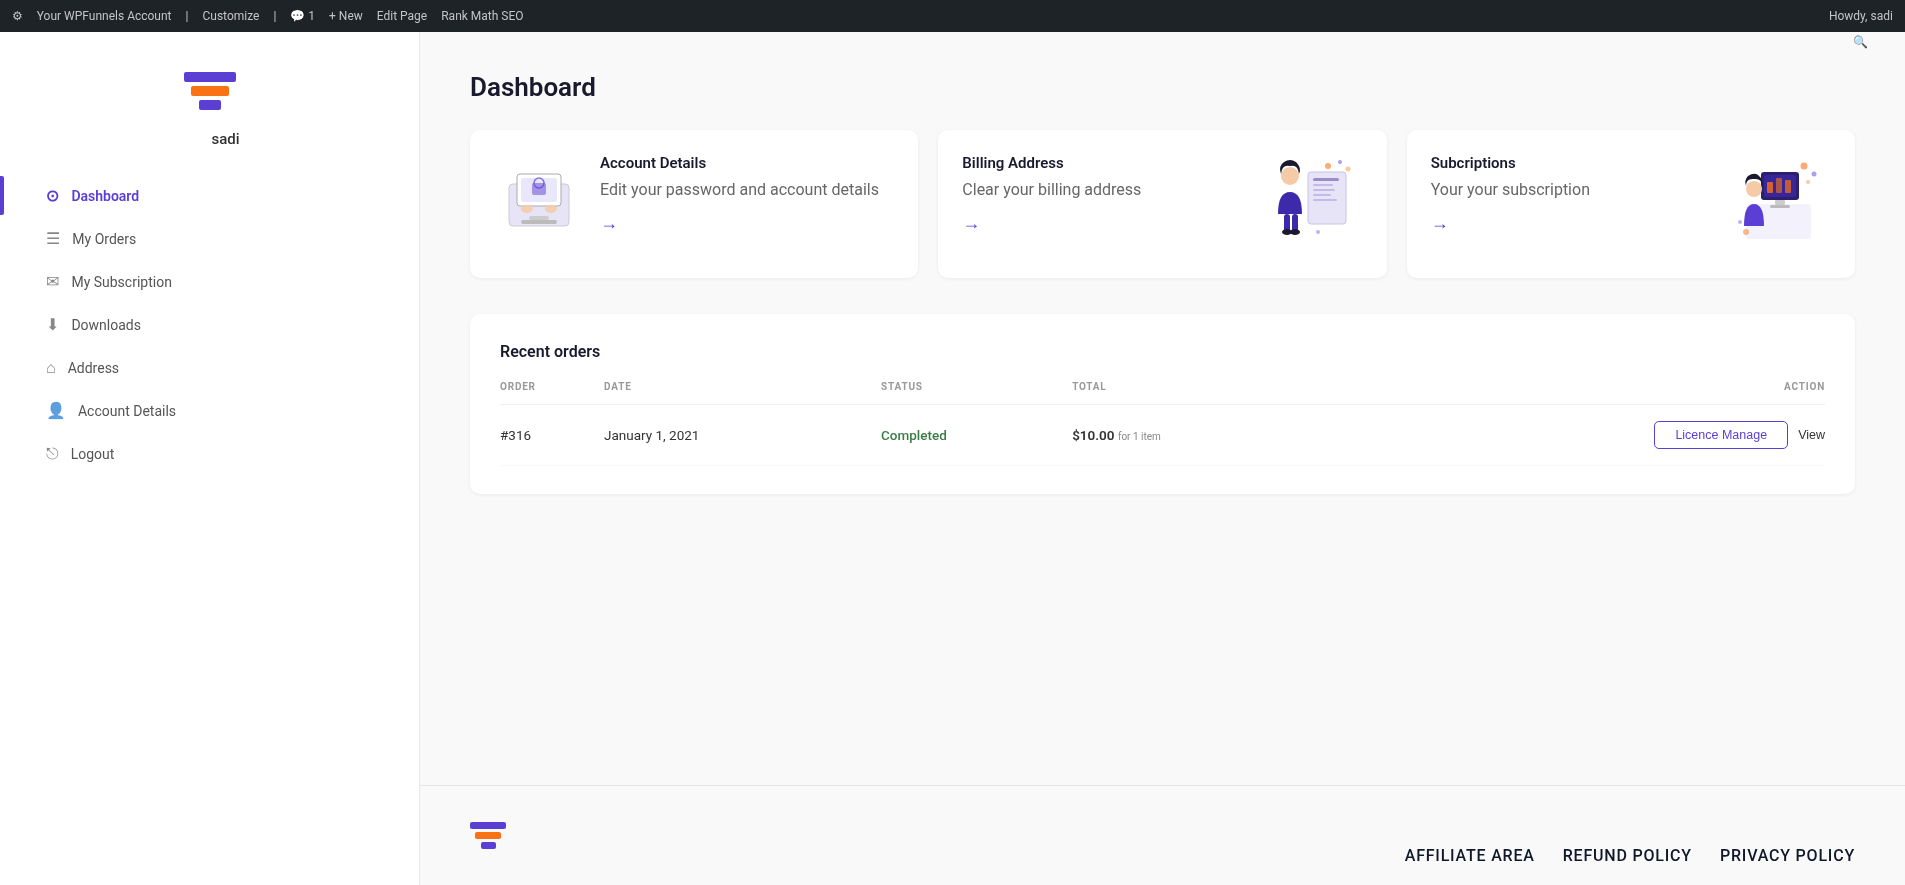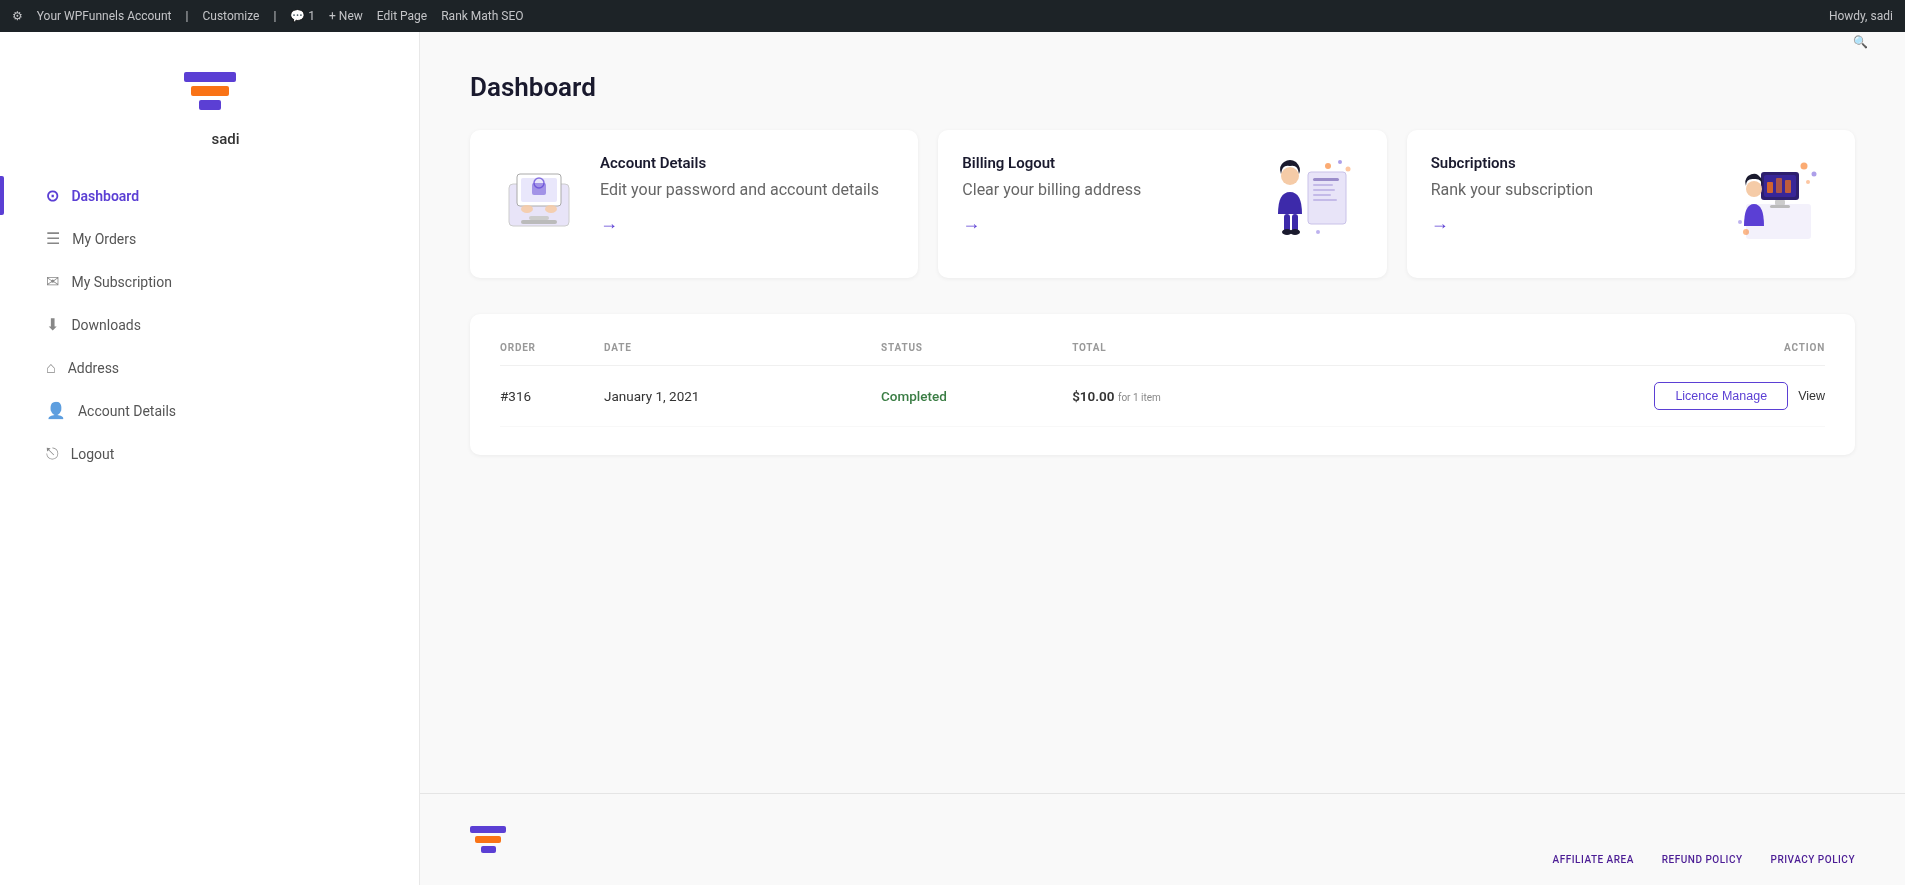--- a/index.html
+++ b/index.html
@@ -211,22 +211,22 @@
       align-items: center;
       justify-content: space-between;
     }
     .footer-logo { display: flex; flex-direction: column; align-items: center; gap: 3px; }
     .footer-bar { border-radius: 2px; }
     .footer-bar-1 { width: 36px; height: 7px; background: #5b3fd4; }
     .footer-bar-2 { width: 26px; height: 7px; background: #f97316; }
     .footer-bar-3 { width: 15px; height: 7px; background: #5b3fd4; }
     .footer-links { display: flex; gap: 28px; }
     .footer-link {
-      font-size: 10px;
-      color: #4c1d95;
+      font-size: 16px;
+      color: #0f172a;
       font-weight: 500;
       text-transform: uppercase;
       letter-spacing: 0.05em;
       cursor: pointer;
       text-decoration: none;
       margin-top: 40px;
     }
   </style>
 </head>
 <body>
@@ -319,21 +319,21 @@
           </div>
           <div class="card-text">
             <div class="card-title">Account Details</div>
             <div class="card-desc">Edit your password and account details</div>
             <a class="card-arrow">→</a>
           </div>
         </div>
 
         <div class="card">
           <div class="card-text">
-            <div class="card-title">Billing Logout</div>
+            <div class="card-title">Billing Address</div>
             <div class="card-desc">Clear your billing address</div>
             <a class="card-arrow">→</a>
           </div>
           <div style="width:100px;flex-shrink:0;display:flex;align-items:center;justify-content:center;">
             <svg width="90" height="100" viewBox="0 0 90 100">
 
               <rect x="40" y="18" width="38" height="52" rx="3" fill="#e8e4f8" stroke="#c9c2e8" stroke-width="1"></rect>
               <rect x="45" y="24" width="26" height="3" rx="1.5" fill="#9b8dca"></rect>
               <rect x="45" y="30" width="20" height="2" rx="1" fill="#c4bae8"></rect>
               <rect x="45" y="35" width="22" height="2" rx="1" fill="#c4bae8"></rect>
@@ -355,21 +355,21 @@
               <circle cx="72" cy="8" r="2" fill="#5b3fd4" opacity="0.5"></circle>
               <circle cx="80" cy="15" r="2.5" fill="#f97316" opacity="0.4"></circle>
               <circle cx="50" cy="78" r="2" fill="#5b3fd4" opacity="0.4"></circle>
             </svg>
           </div>
         </div>
 
         <div class="card">
           <div class="card-text">
             <div class="card-title">Subcriptions</div>
-            <div class="card-desc">Rank your subscription</div>
+            <div class="card-desc">Your your subscription</div>
             <a class="card-arrow">→</a>
           </div>
           <div style="width:110px;flex-shrink:0;display:flex;align-items:center;justify-content:center;">
             <svg width="100" height="100" viewBox="0 0 100 100">
 
               <rect x="20" y="50" width="65" height="35" rx="3" fill="#e8e4f8" opacity="0.5"></rect>
 
               <rect x="35" y="18" width="38" height="28" rx="3" fill="#2d1f6e"></rect>
               <rect x="38" y="21" width="32" height="22" rx="2" fill="#3d2aaa" opacity="0.7"></rect>
 
@@ -390,20 +390,21 @@
               <circle cx="88" cy="20" r="2.5" fill="#5b3fd4" opacity="0.5"></circle>
               <circle cx="82" cy="28" r="2" fill="#f97316" opacity="0.4"></circle>
               <circle cx="20" cy="78" r="3" fill="#f97316" opacity="0.5"></circle>
               <circle cx="14" cy="68" r="2" fill="#5b3fd4" opacity="0.4"></circle>
             </svg>
           </div>
         </div>
       </div>
 
       <div class="orders-section">
+        <div class="orders-title">Recent orders</div>
         <table class="orders-table">
           <thead>
             <tr>
               <th>ORDER</th>
               <th>DATE</th>
               <th>STATUS</th>
               <th>TOTAL</th>
               <th></th>
               <th>ACTION</th>
             </tr>

